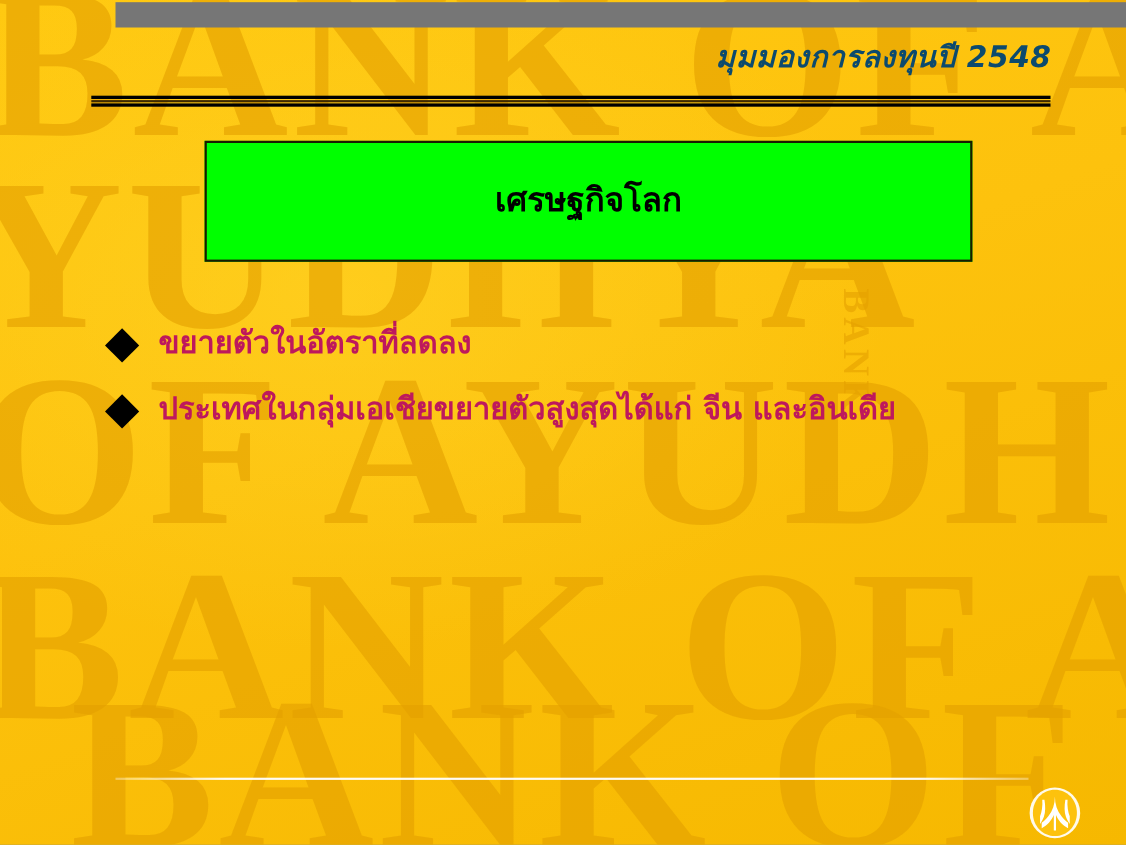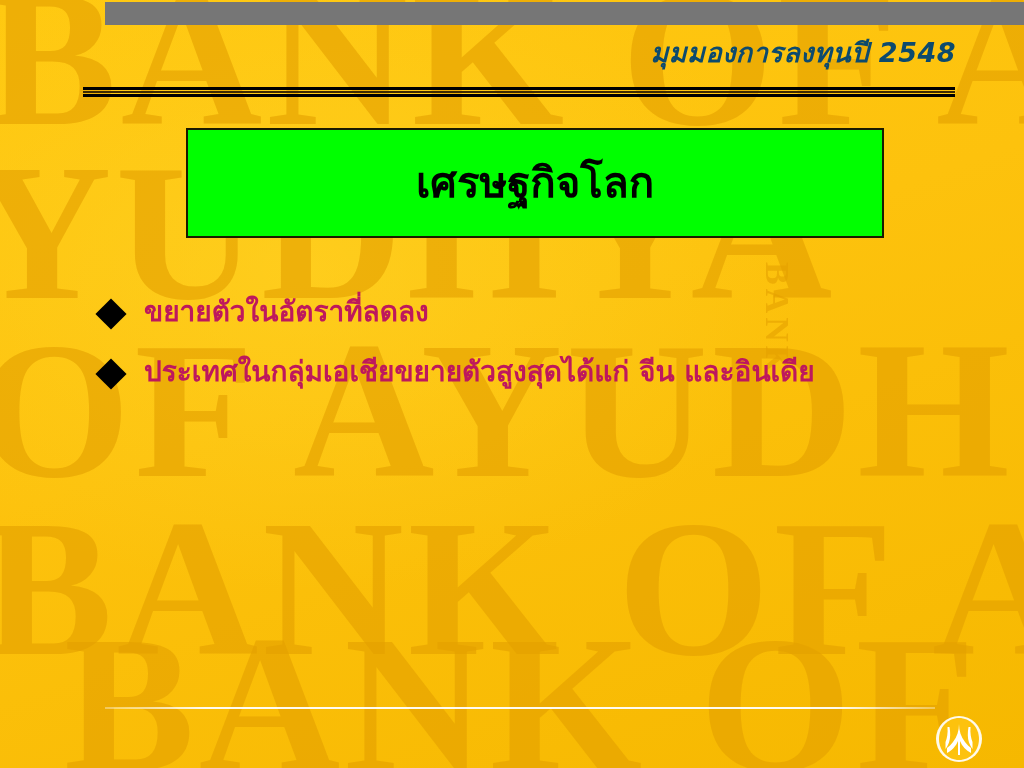--- a/index.html
+++ b/index.html
@@ -113,21 +113,21 @@
     width: 698px;
     height: 110px;
     background: #00FF00;
     border: 2px solid #1a1a00;
     box-sizing: border-box;
     display: flex;
     align-items: center;
     justify-content: center;
   }
   #slide .title-box-text {
-    font-size: 42px;
+    font-size: 30px;
     font-weight: 700;
     color: #000000;
     line-height: 1.05;
     white-space: nowrap;
   }
 
   
   #slide .bullets {
     position: absolute;
     left: 100px;

